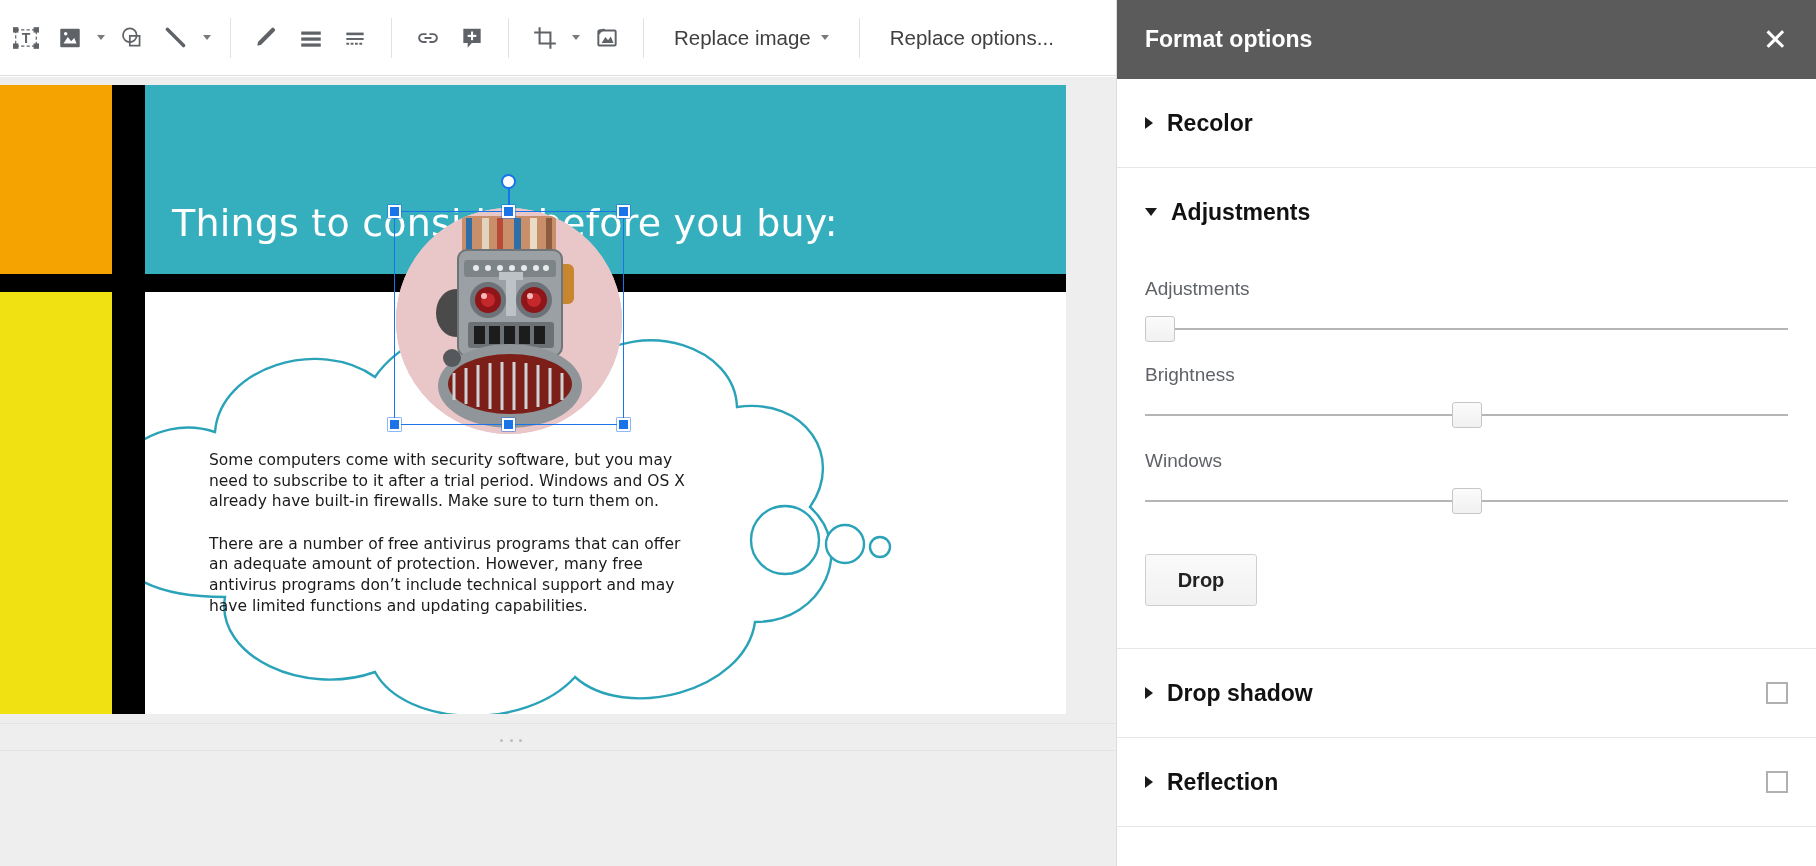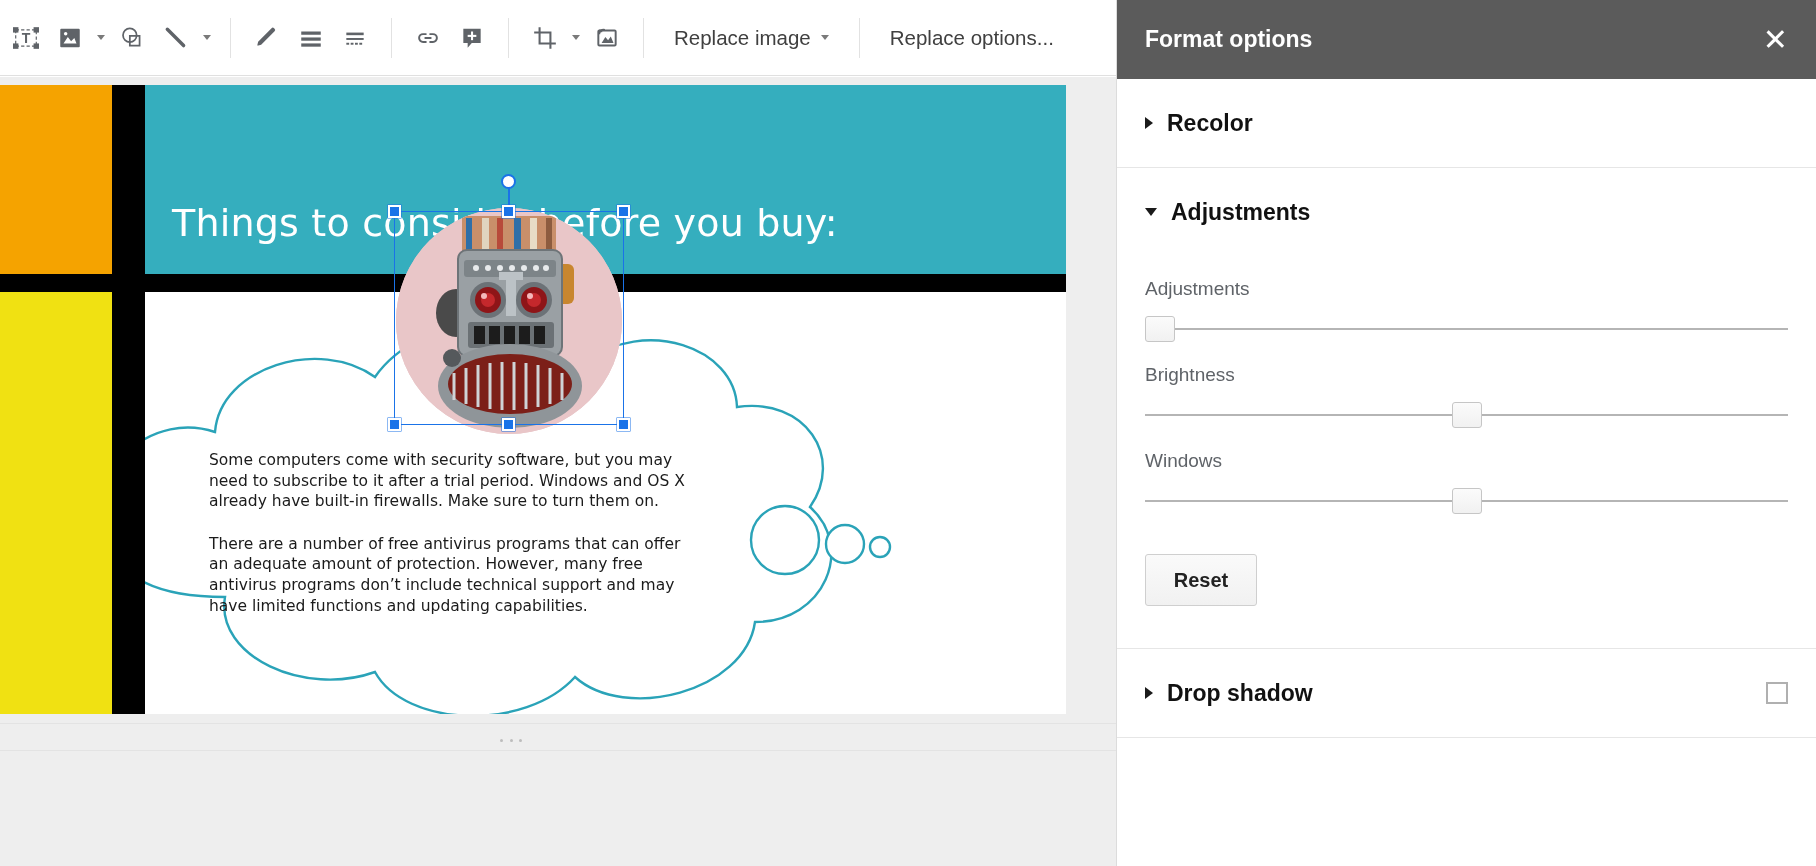--- a/index.html
+++ b/index.html
@@ -625,29 +625,38 @@
           <div class="track"></div>
           <div class="thumb" style="left:calc(50% - 15px);"></div>
         </div>
 
         <div class="slider-label">Windows</div>
         <div class="slider">
           <div class="track"></div>
           <div class="thumb" style="left:calc(50% - 15px);"></div>
         </div>
 
-        <button class="reset-btn">Reset</button>
+        <button class="reset-btn">Drop</button>
       </div>
     </div>
 
     <div class="sect">
       <div class="sect-head">
         <div class="sect-head-l">
           <span class="tri right"></span>
           <span class="sect-label">Drop shadow</span>
         </div>
         <span class="chk"></span>
       </div>
     </div>
 
+    <div class="sect">
+      <div class="sect-head">
+        <div class="sect-head-l">
+          <span class="tri right"></span>
+          <span class="sect-label">Reflection</span>
+        </div>
+        <span class="chk"></span>
+      </div>
+    </div>
 
   </div>
 </div>
 
 </body></html>

